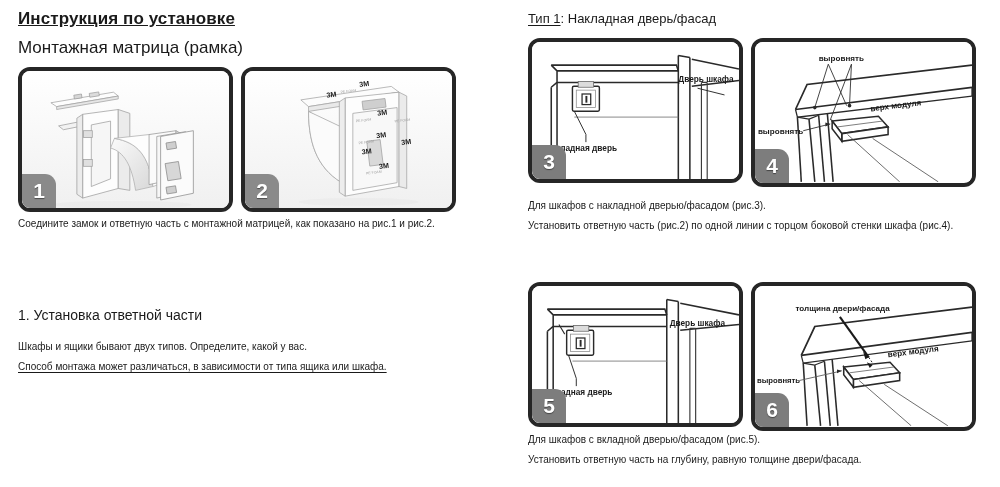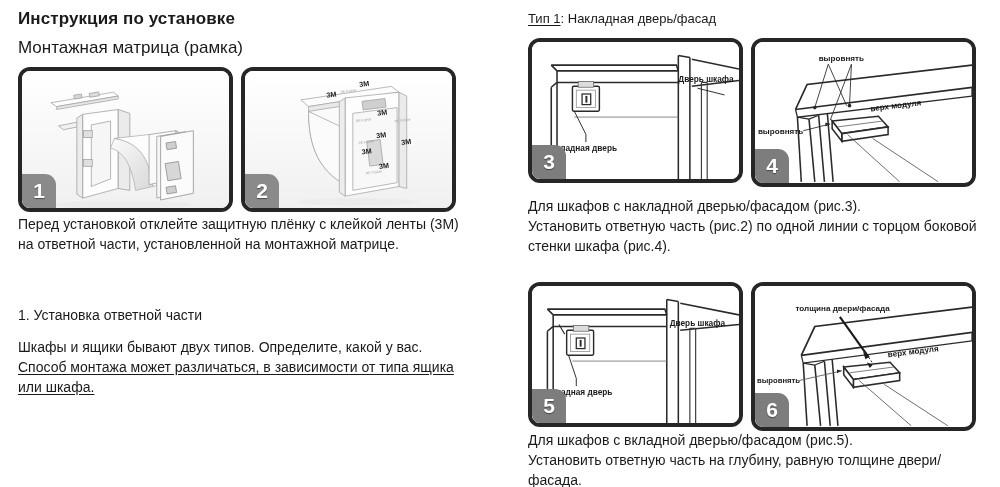--- a/index.html
+++ b/index.html
@@ -13,27 +13,27 @@
   }
   .page{position:absolute;inset:0;}
 
   
   .col-left{position:absolute;left:18px;top:0;width:455px;height:487px;}
   .col-right{position:absolute;left:528px;top:0;width:455px;height:487px;}
 
   
   .h-title{
     font-size:17px;font-weight:bold;letter-spacing:0.1px;
-    margin:0;padding:0;position:absolute;left:0;top:9px;white-space:nowrap;
+    margin:0;padding:0;position:absolute;left:0;top:9px;white-space:nowrap;text-decoration:underline;
   }
   .h-sub{
     font-size:17px;font-weight:normal;
     position:absolute;left:0;top:38px;white-space:nowrap;
   }
-  .para{font-size:14px;line-height:20px;}
+  .para{font-size:10px;line-height:20px;}
   .para.u{text-decoration:underline;text-underline-offset:2px;}
   .sec-head{font-size:14px;}
   .type-head{font-size:13px;white-space:nowrap;}
   .type-head .u{text-decoration:underline;text-underline-offset:2px;}
 
   
   .panel-row{position:absolute;display:flex;gap:8px;}
   .panel{
     position:relative;
     border:4px solid #262626;
@@ -178,21 +178,21 @@
             <text x="112" y="122">PE FOAM</text>
             <text x="148" y="72">PE FOAM</text>
           </g>
           <ellipse cx="118" cy="136" rx="62" ry="4" fill="#e8e8e8" opacity="0.55"></ellipse>
         </svg>
         <div class="badge">2</div>
       </div>
     </div>
 
     <div id="txt-a">
-      <div class="para">Перед установкой отклейте защитную плёнку с клейкой ленты (3М) на ответной части, установленной на монтажной матрице.</div>
+      <div class="para">Соедините замок и ответную часть с монтажной матрицей, как показано на рис.1 и рис.2.</div>
     </div>
 
     <div id="txt-sec">
       <div class="para sec-head">1. Установка ответной части</div>
     </div>
 
     <div id="txt-b">
       <div class="para">Шкафы и ящики бывают двух типов. Определите, какой у вас.</div>
       <div class="para u">Способ монтажа может различаться, в зависимости от типа ящика или шкафа.</div>
     </div>

